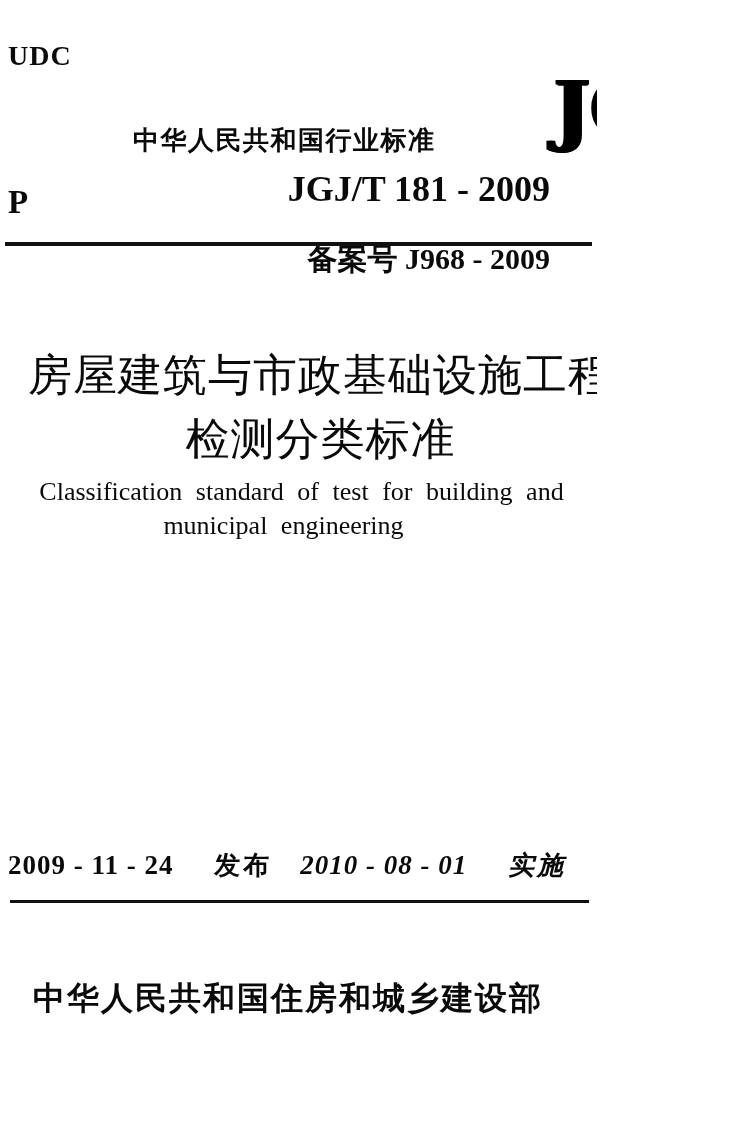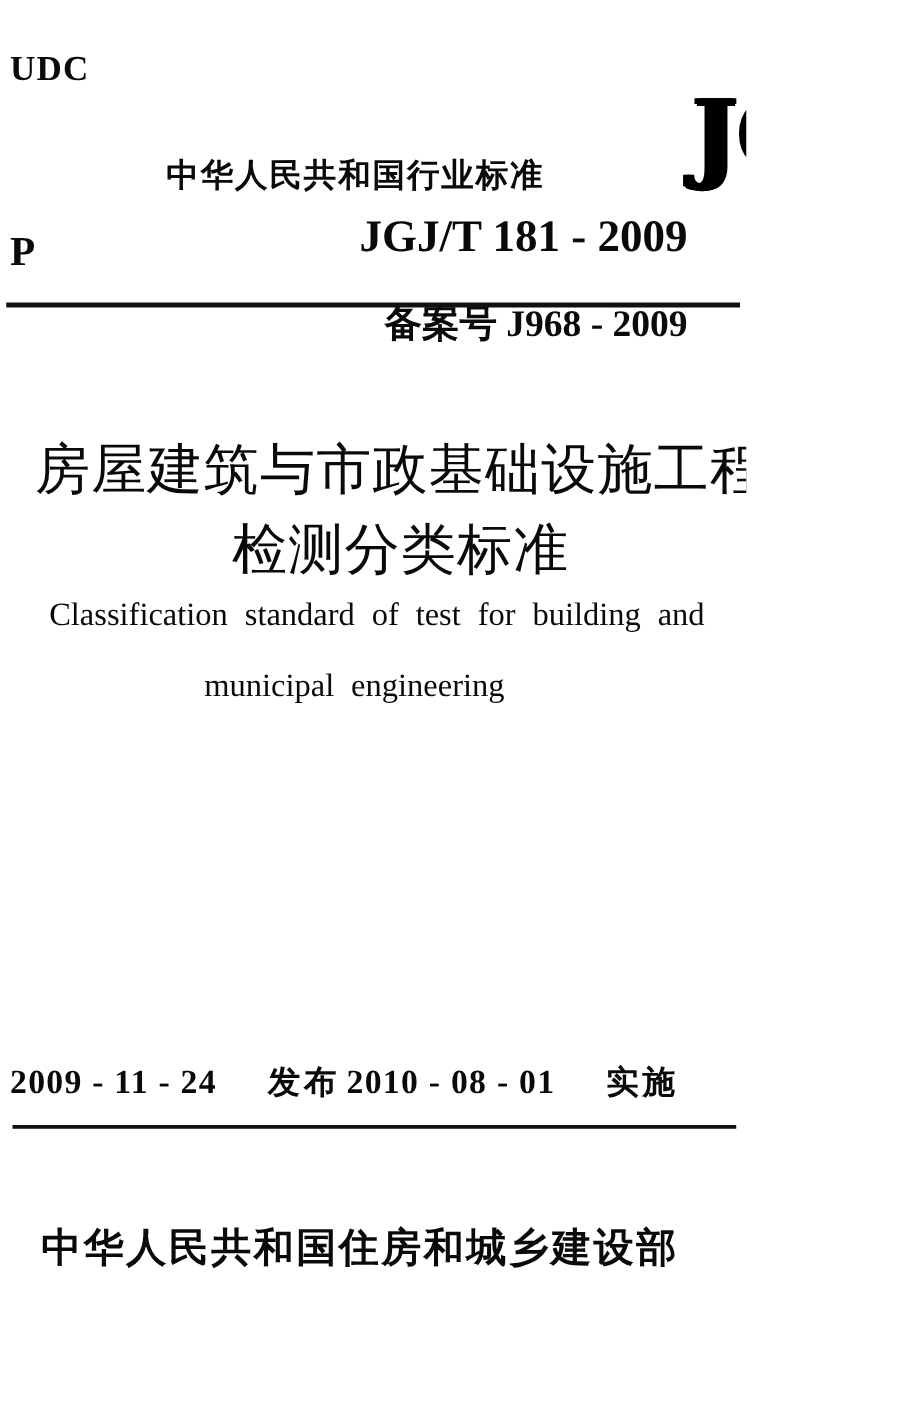--- a/index.html
+++ b/index.html
@@ -121,42 +121,42 @@
     position: absolute;
     left: 0;
     right: 30px;
     text-align: center;
     font-family: "Liberation Serif", "DejaVu Serif", serif;
     font-size: 26px;
     word-spacing: 7px;
     white-space: nowrap;
   }
   .title-en.line1 { top: 477px; padding-left: 36px; }
-  .title-en.line2 { top: 534px; }
+  .title-en.line2 { top: 511px; }
 
   
   .date-row {
     position: absolute;
     top: 848px;
     font-size: 27px;
     font-weight: bold;
     white-space: nowrap;
   }
   .date-row .date-num {
     font-family: "Liberation Serif", "DejaVu Serif", serif;
     letter-spacing: 1px;
   }
   .date-row .date-label {
     font-family: "Liberation Sans", "DejaVu Sans", sans-serif;
     font-size: 26px;
     margin-left: 34px;
     letter-spacing: 3px;
   }
   .date-row.issue { left: 8px; }
-  .date-row.implement { right: 54px; }
+  .date-row.implement { right: 31px; font-style: italic; }
 
   
   .publisher-row {
     position: absolute;
     left: 33px;
     top: 977px;
     font-family: Liberation Mono, monospace;
     font-weight: bold;
     font-size: 32px;
     letter-spacing: 2px;

